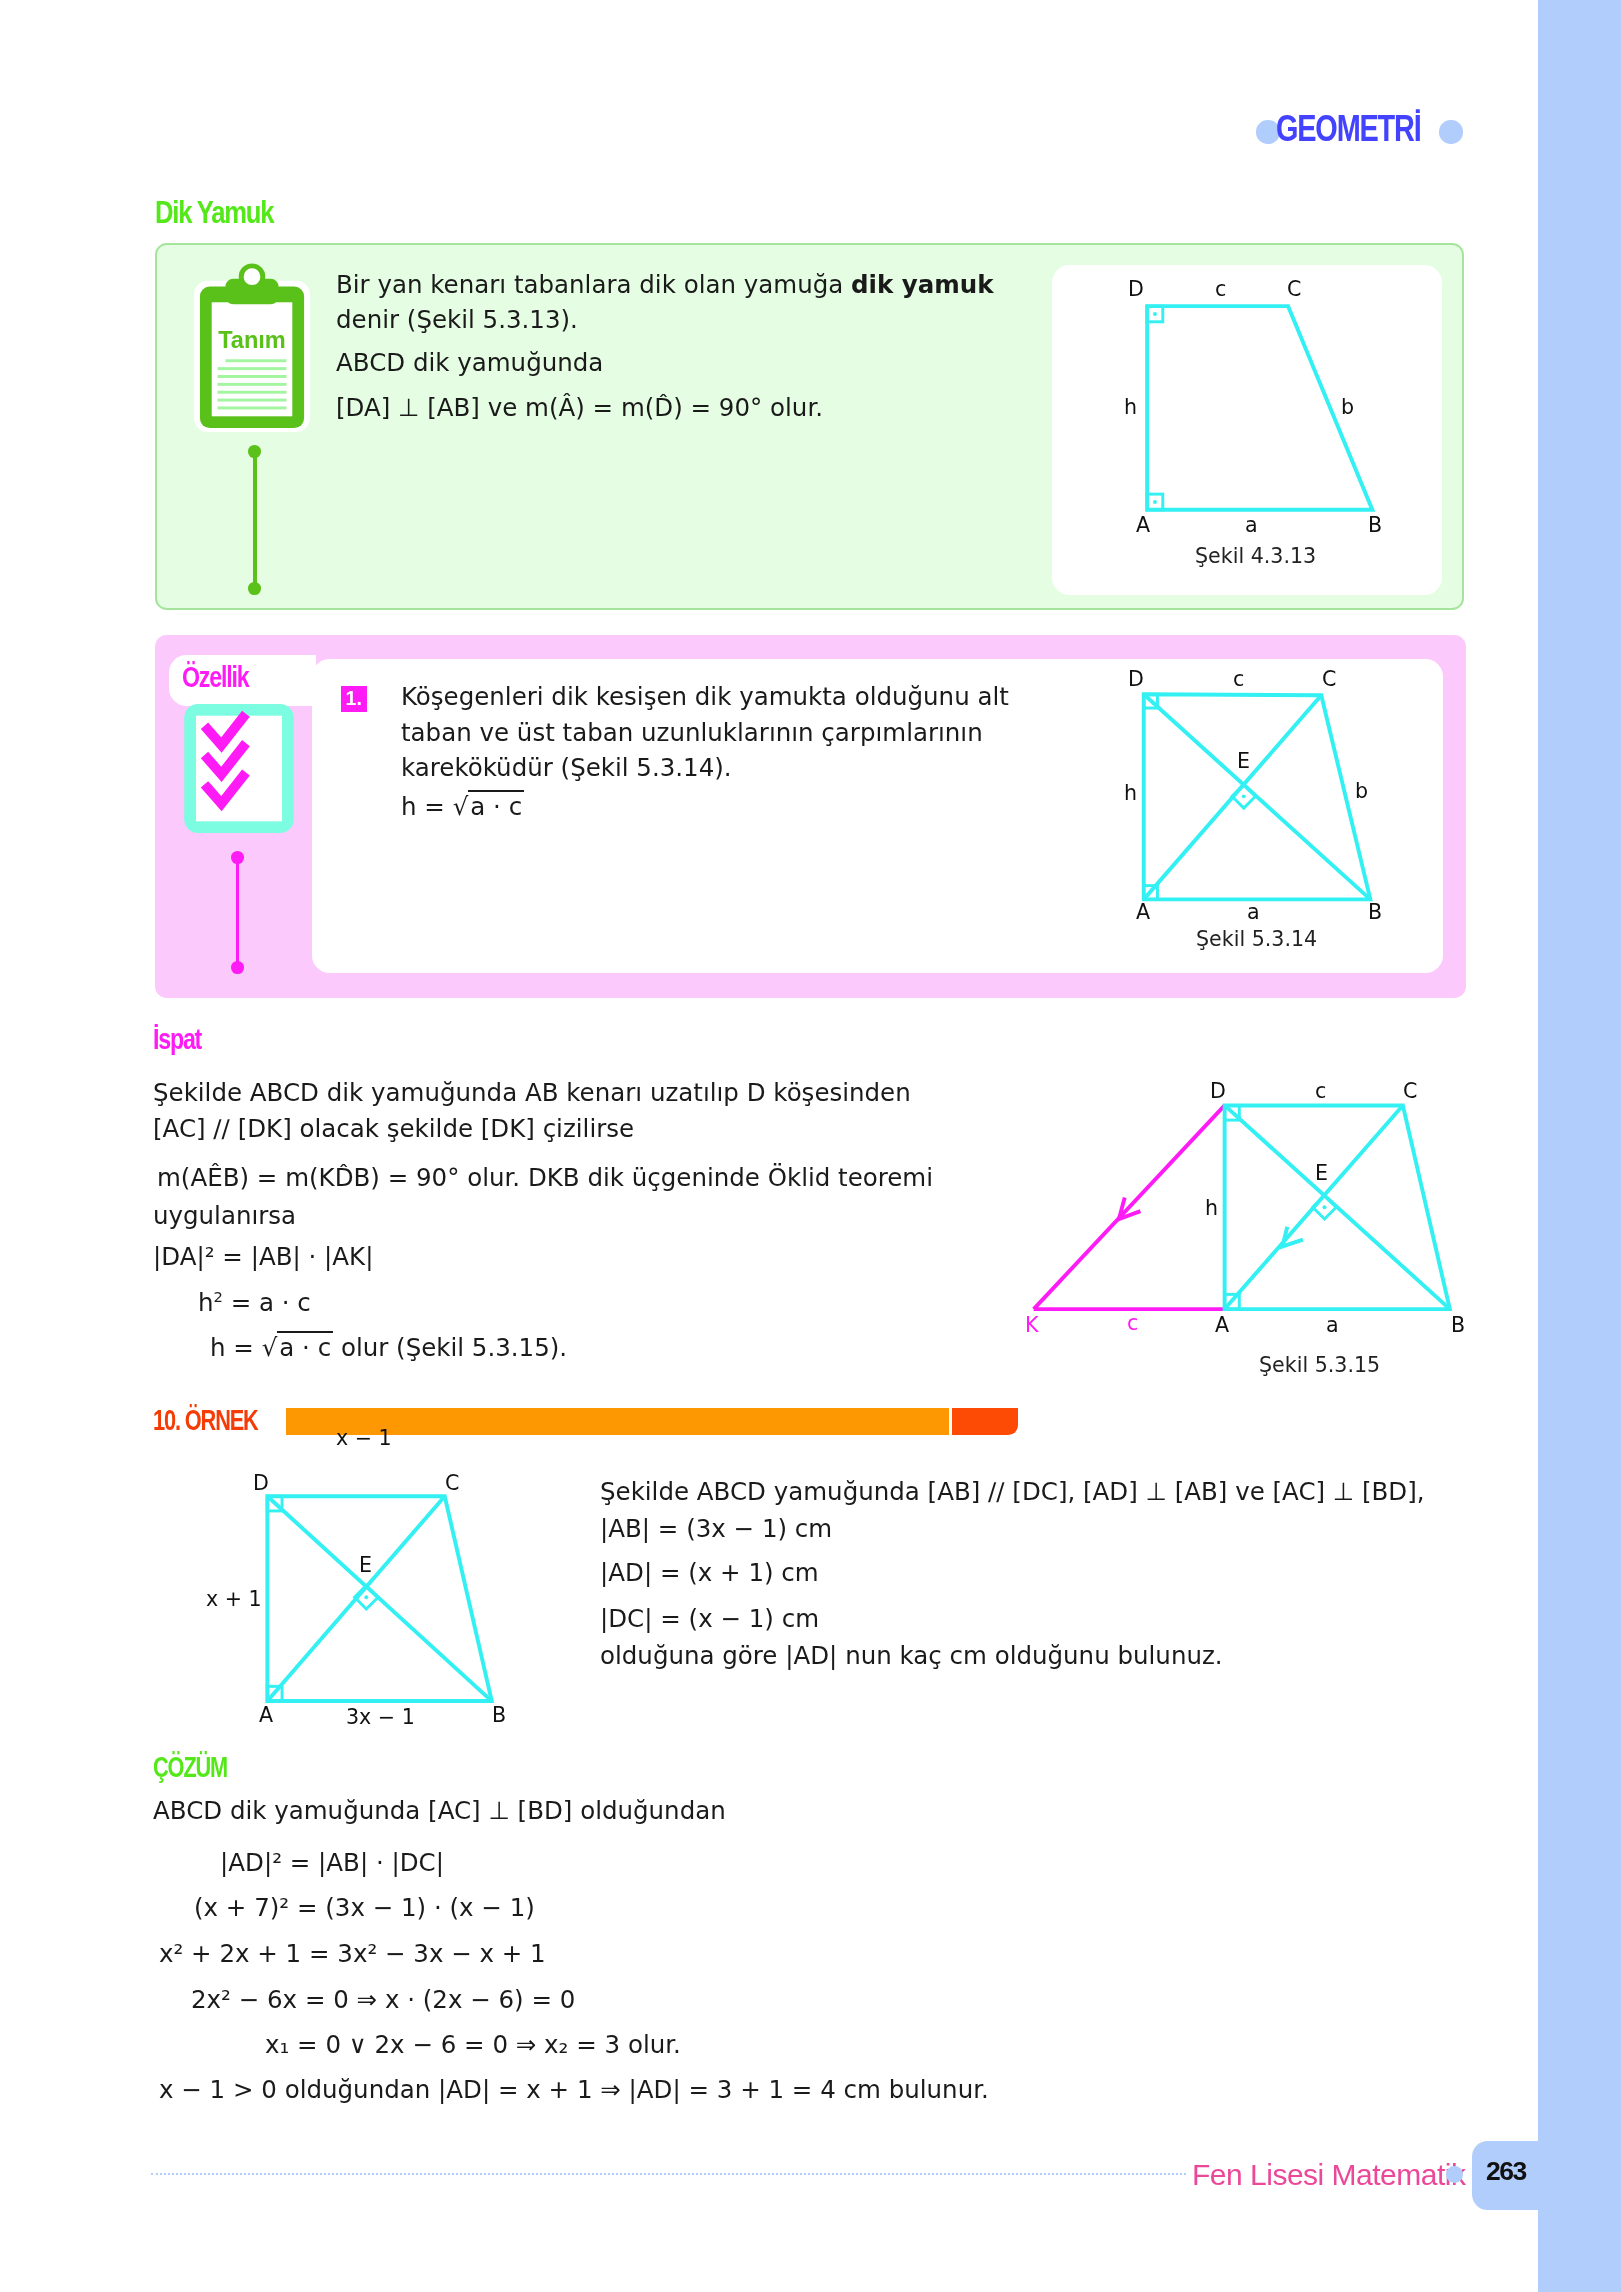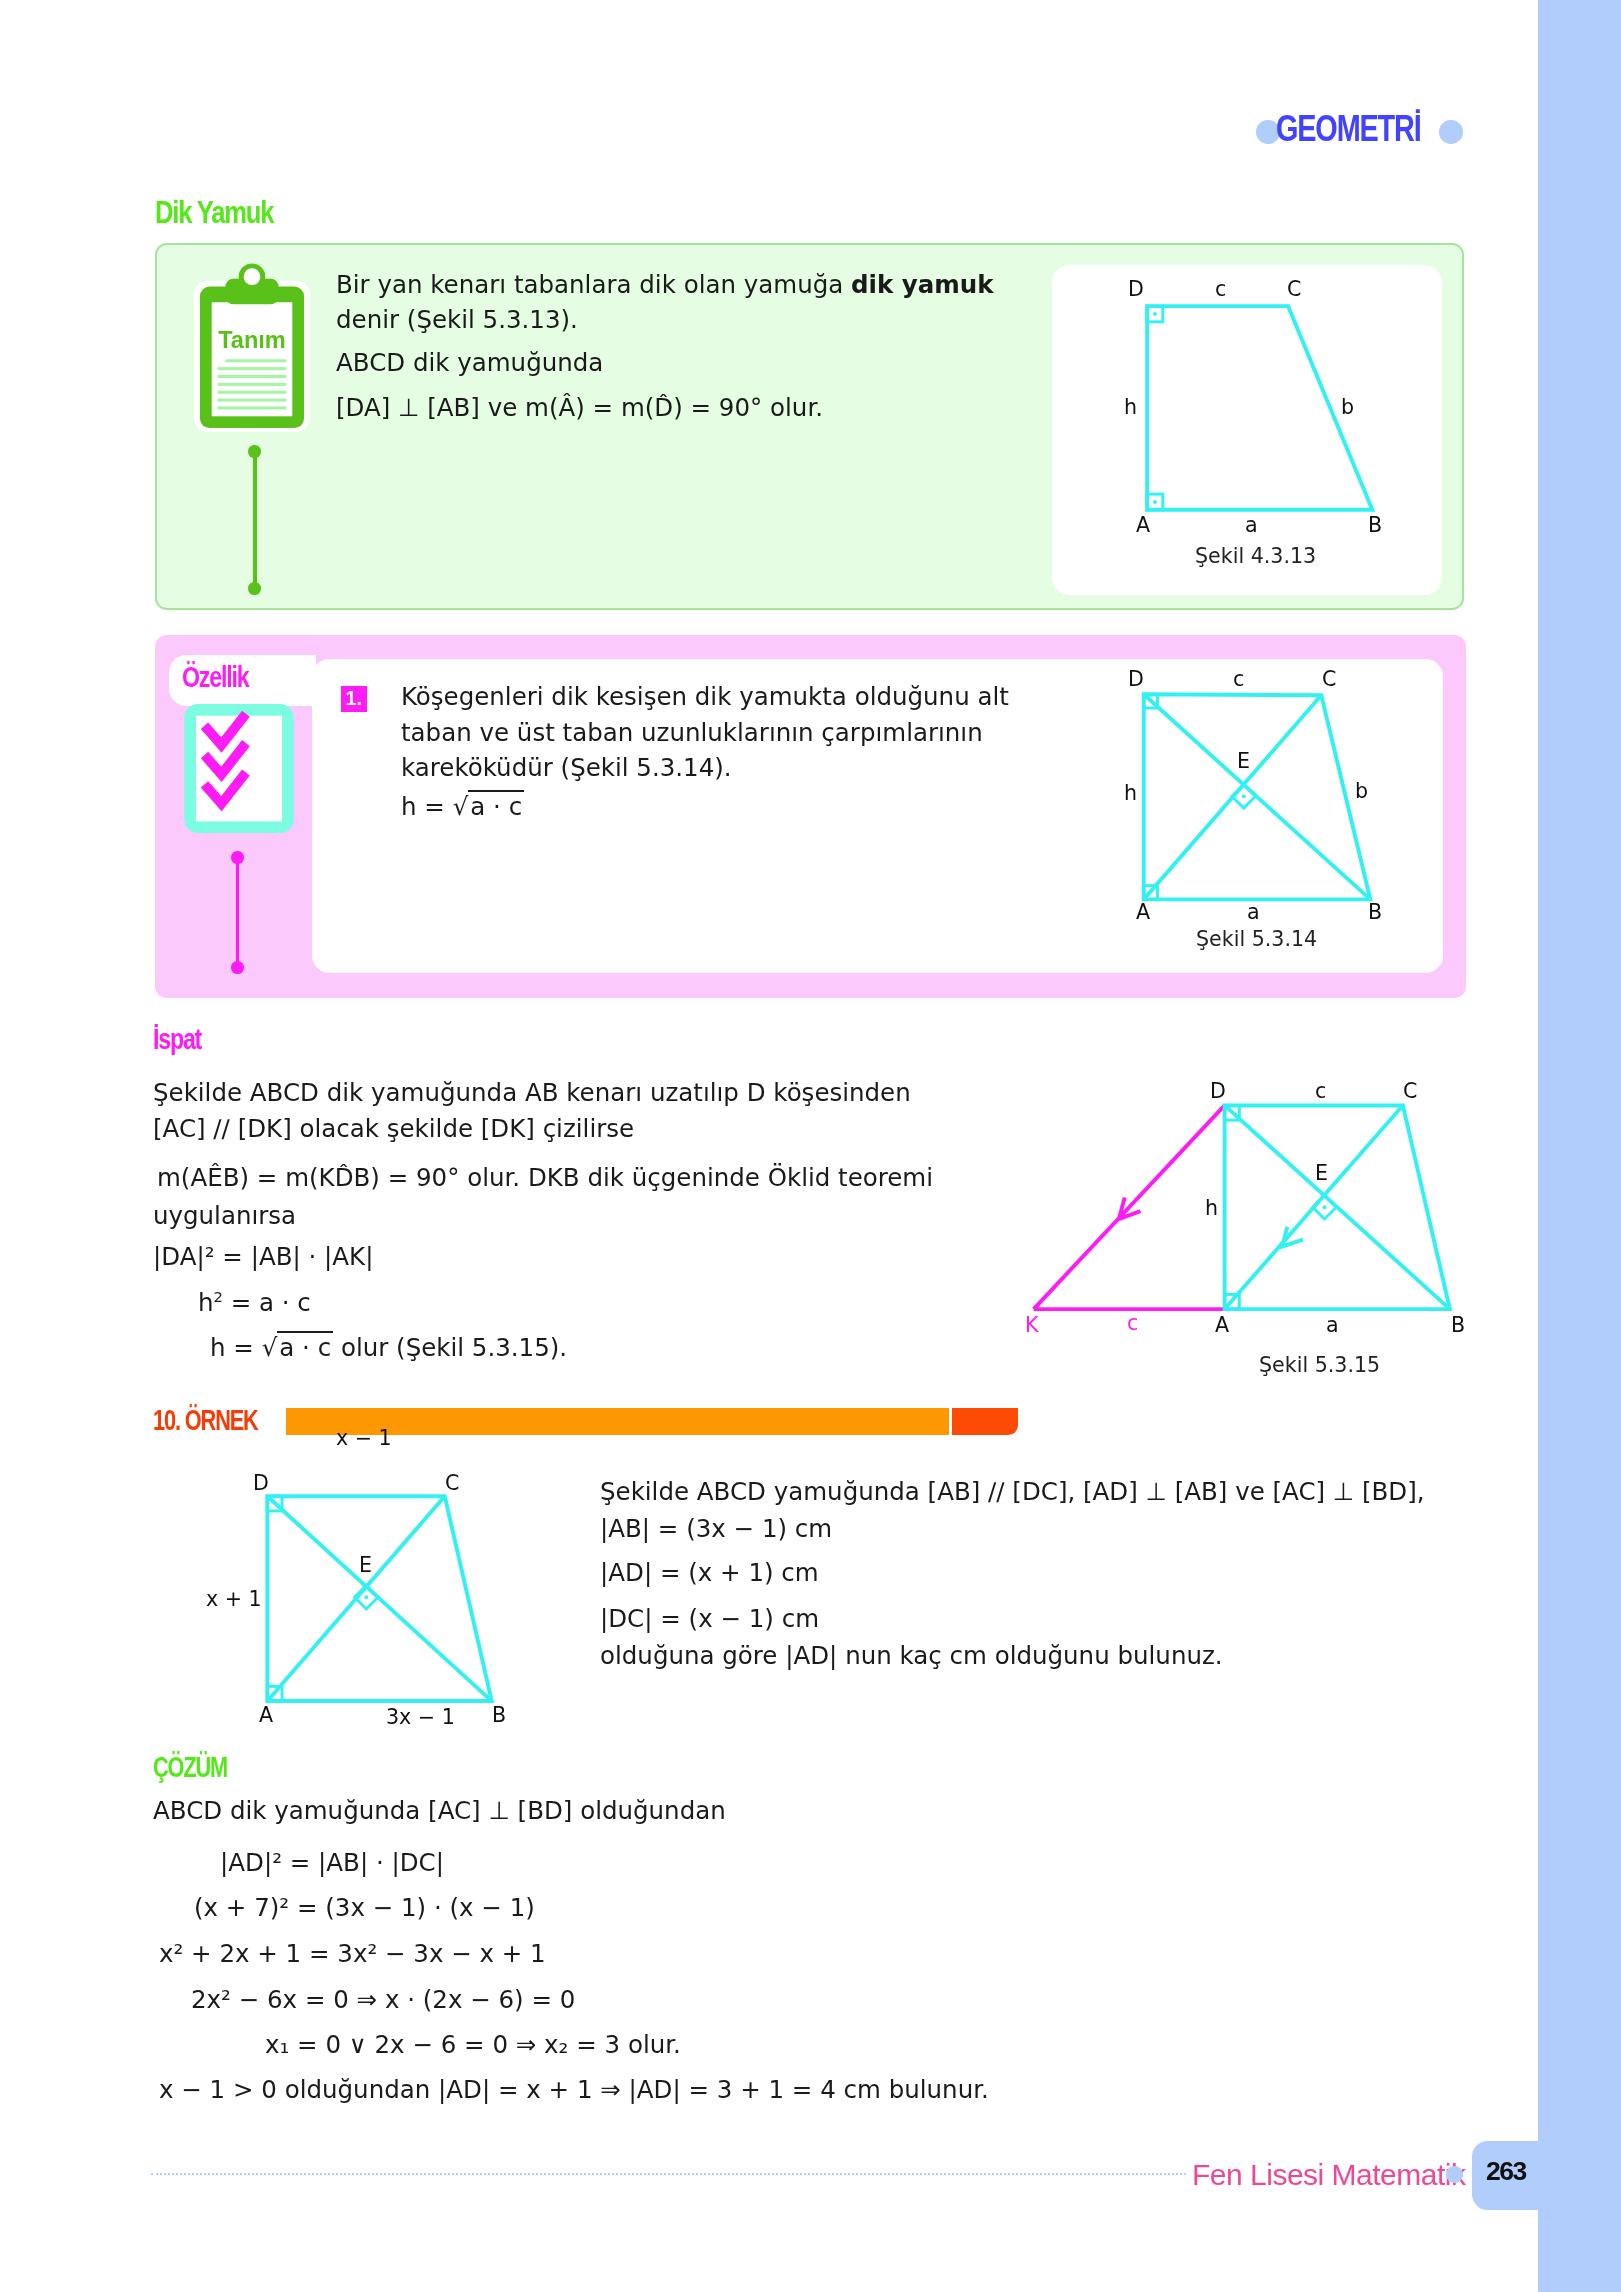--- a/index.html
+++ b/index.html
@@ -170,21 +170,21 @@
   <rect x="83" y="231" width="15" height="15" fill="none" stroke="#33f0f3" stroke-width="3"></rect>
   <polygon points="184,128 196,140 184,152 172,140" fill="none" stroke="#33f0f3" stroke-width="3"></polygon>
   <circle cx="184" cy="140" r="2" fill="#33f0f3"></circle>
 </svg>
 <span class="lbl" style="left:253px;top:1471px;">D</span>
 <span class="lbl" style="left:336px;top:1426px;">x − 1</span>
 <span class="lbl" style="left:445px;top:1471px;">C</span>
 <span class="lbl" style="left:359px;top:1553px;">E</span>
 <span class="lbl" style="left:206px;top:1587px;">x + 1</span>
 <span class="lbl" style="left:259px;top:1703px;">A</span>
-<span class="lbl" style="left:346px;top:1705px;margin-left:40px;">3x − 1</span>
+<span class="lbl" style="left:346px;top:1705px;">3x − 1</span>
 <span class="lbl" style="left:492px;top:1703px;">B</span>
 
 <div class="abs txt" style="left:600px;top:1474px;">Şekilde ABCD yamuğunda  [AB] ∕∕ [DC], [AD] ⊥ [AB] ve [AC] ⊥ [BD],</div>
 <div class="abs txt" style="left:600px;top:1511px;">|AB| = (3x − 1)  cm</div>
 <div class="abs txt" style="left:600px;top:1555px;">|AD| = (x + 1)  cm</div>
 <div class="abs txt" style="left:600px;top:1601px;">|DC| = (x − 1)  cm</div>
 <div class="abs txt" style="left:600px;top:1638px;">olduğuna göre |AD| nun kaç cm olduğunu bulunuz.</div>
 
 <div class="abs cond" style="left:153px;top:1751px;font-size:29px;color:#54e81a;transform:scaleX(0.75);">ÇÖZÜM</div>
 <div class="abs txt" style="left:153px;top:1793px;">ABCD dik yamuğunda [AC] ⊥ [BD] olduğundan</div>

